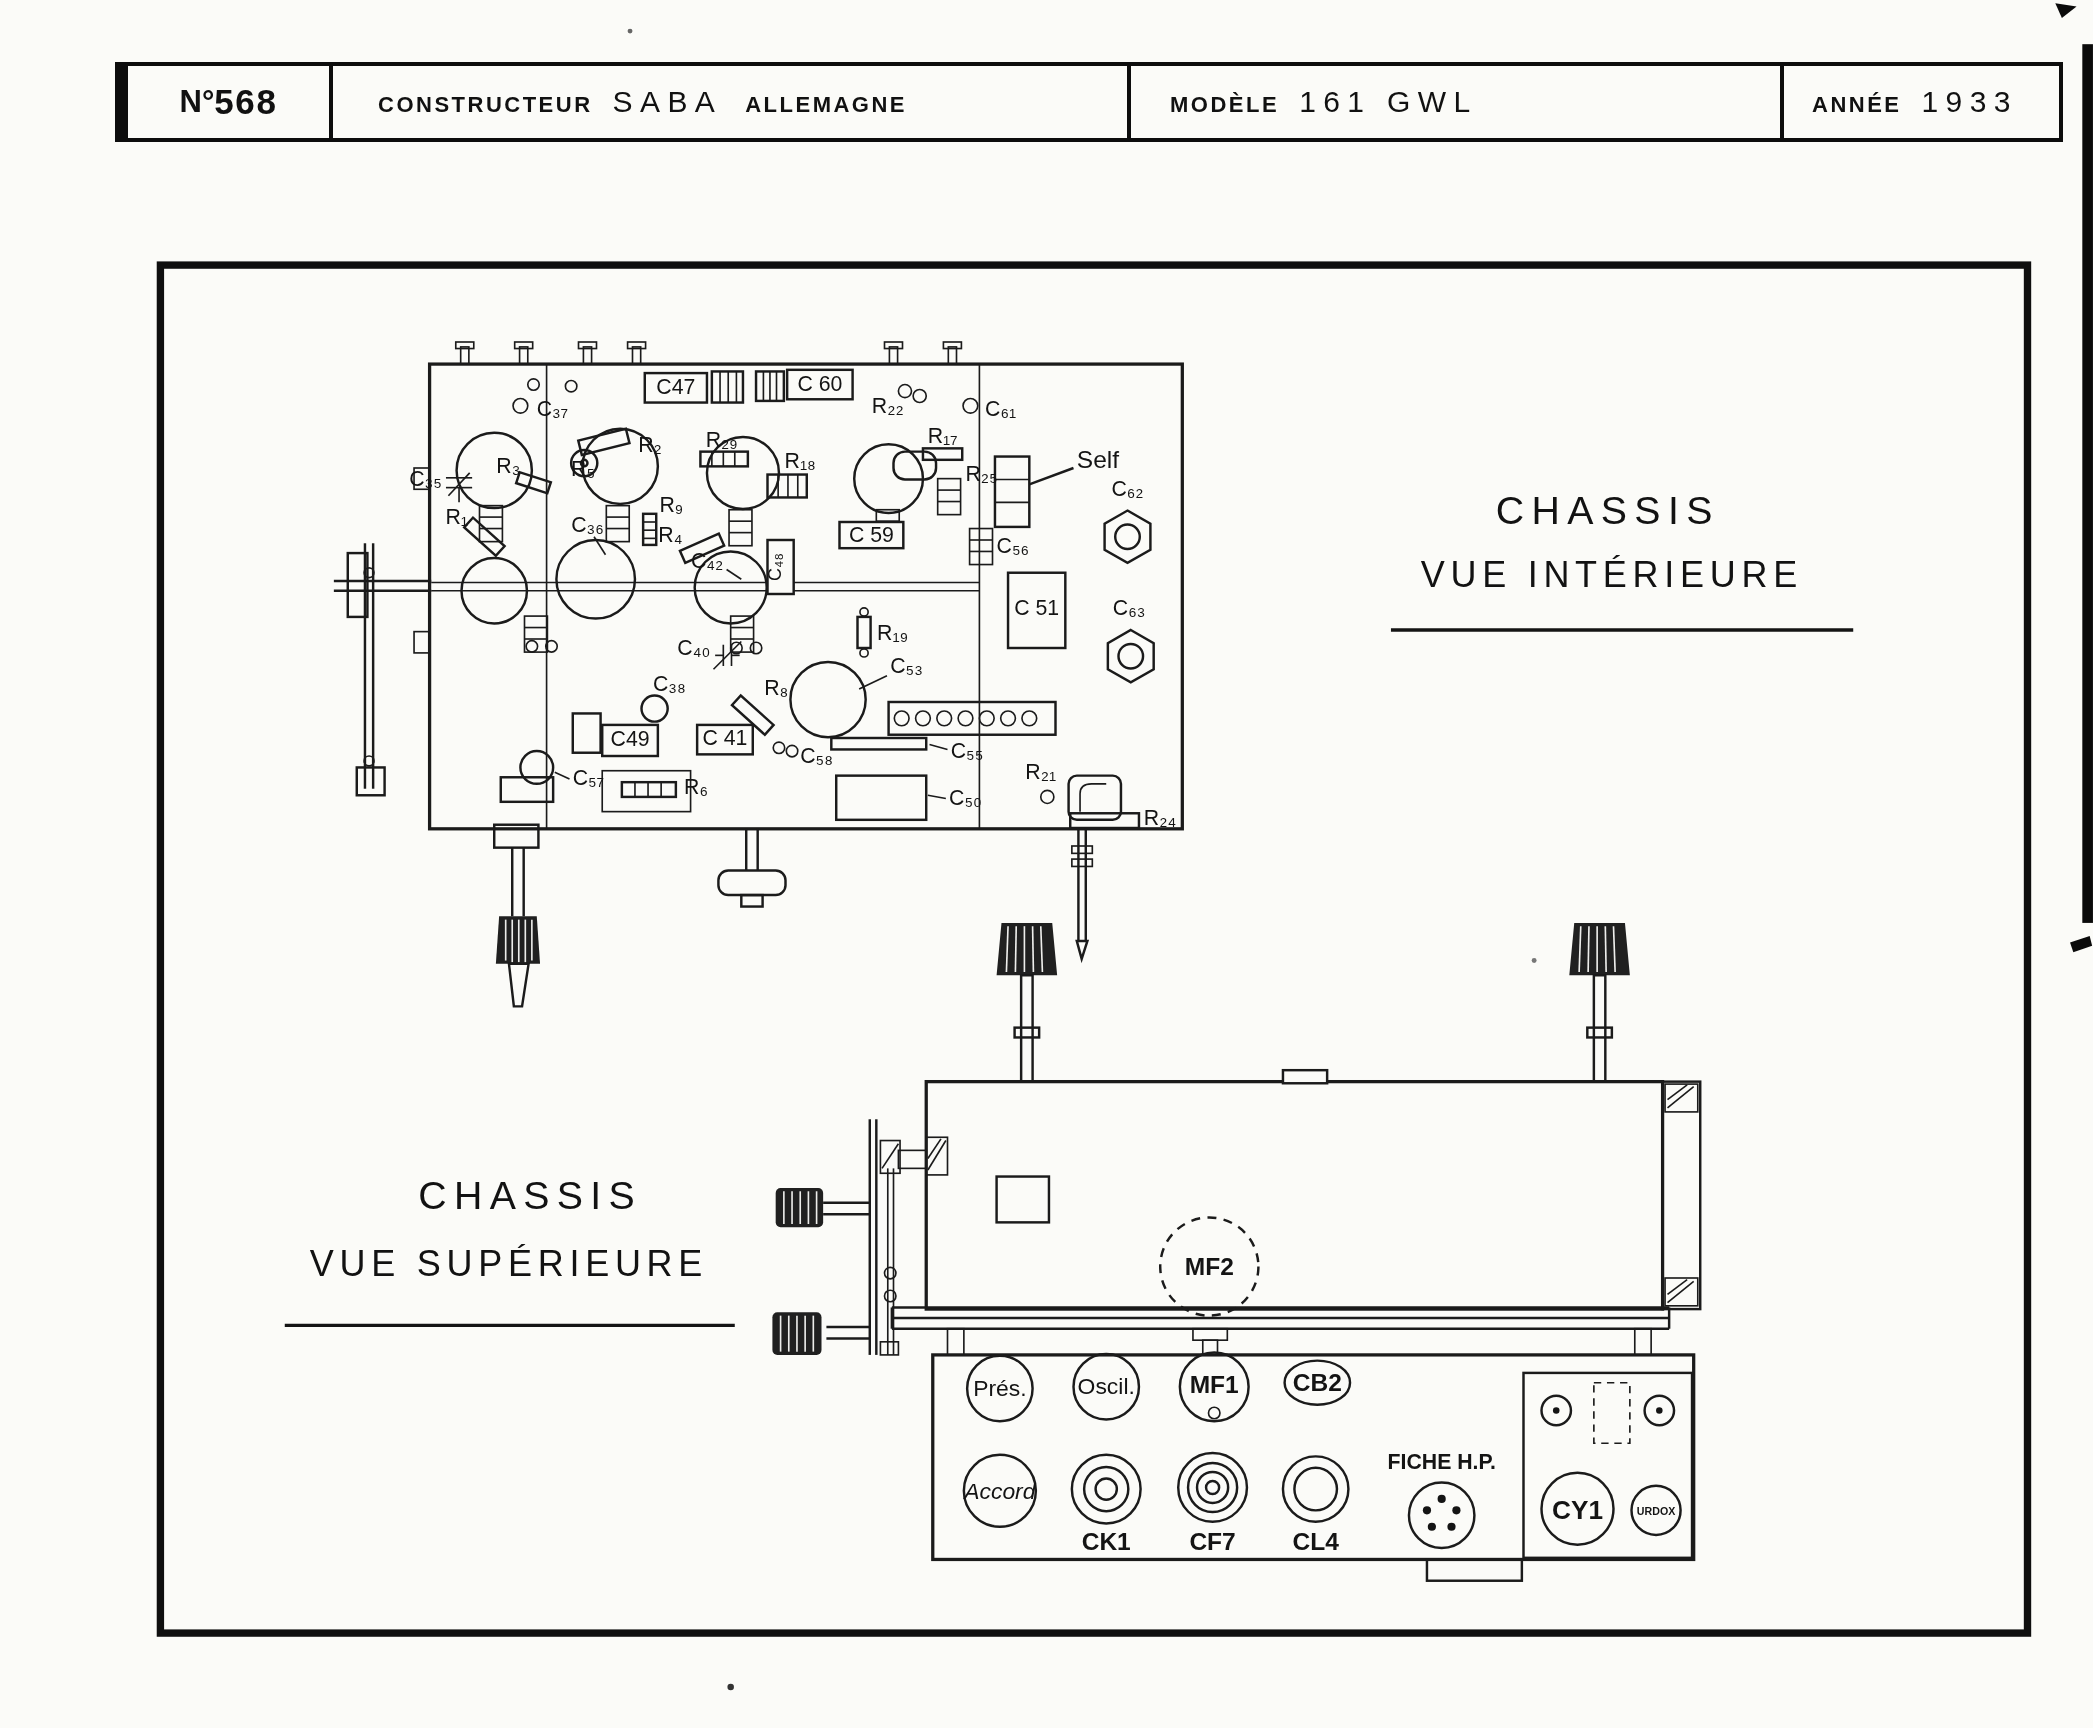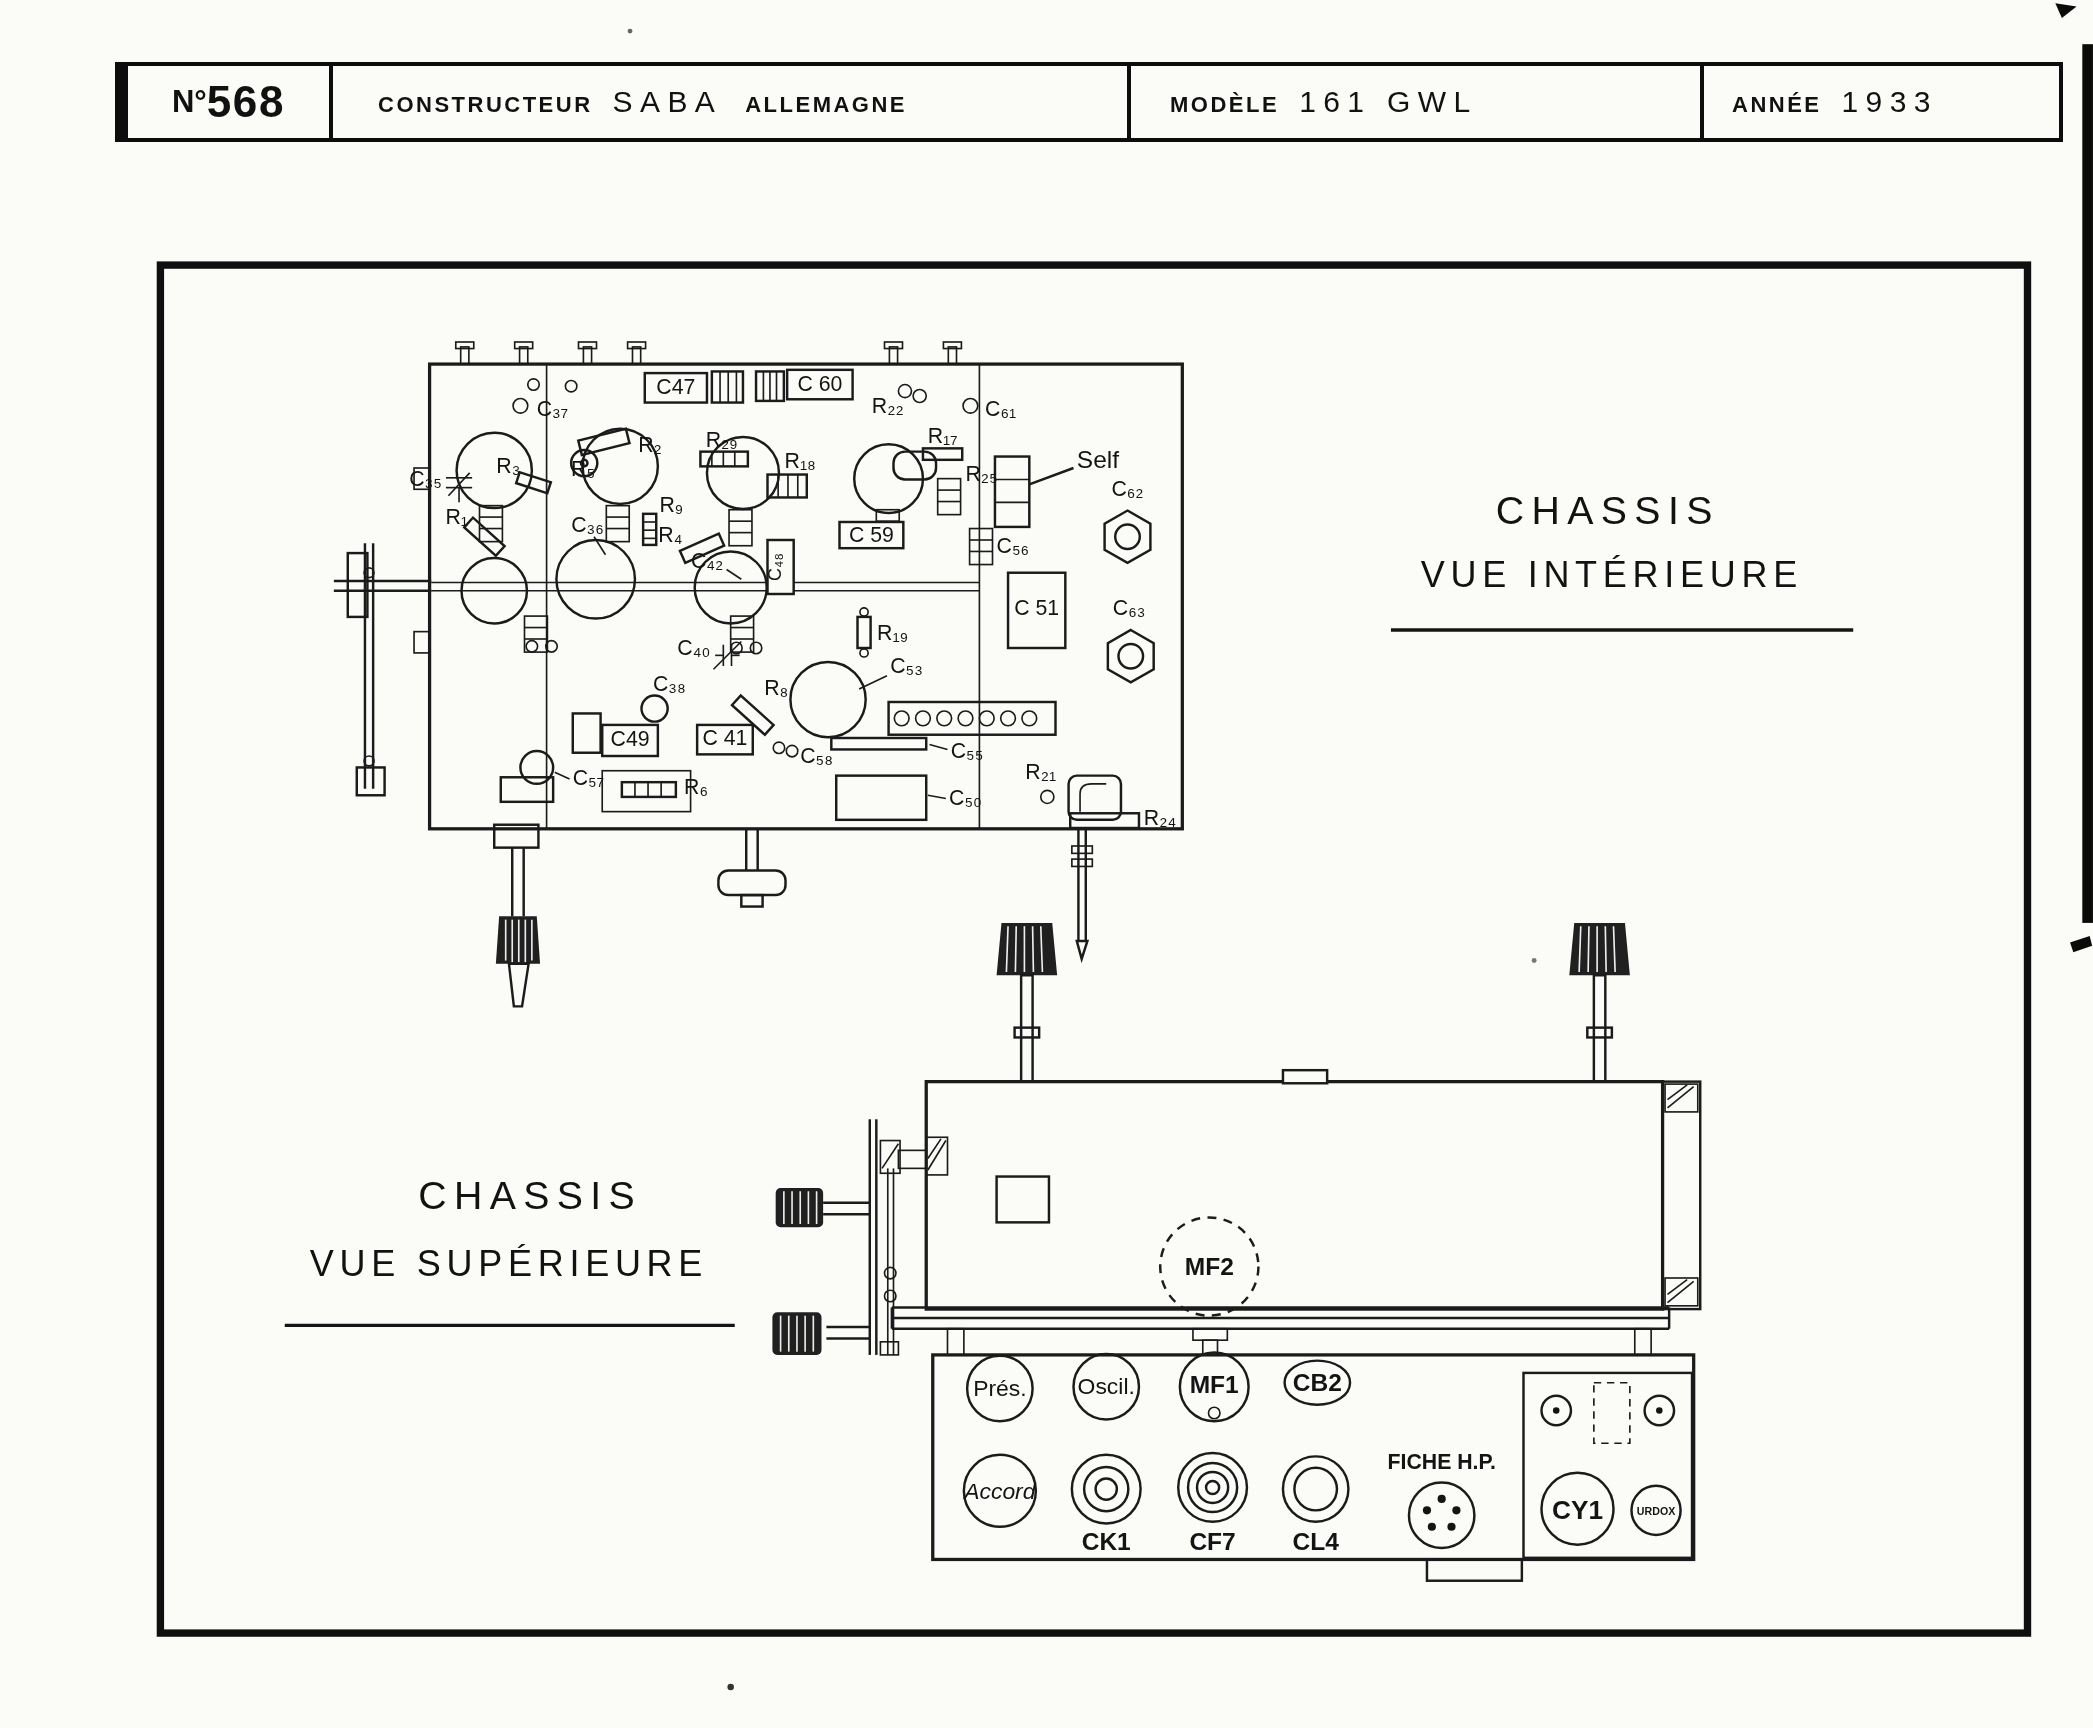--- a/index.html
+++ b/index.html
@@ -5,26 +5,26 @@
   html,body{margin:0;padding:0;background:#ededea;}
   .page{position:relative;width:2093px;height:1728px;background:#fbfbf8;overflow:hidden;
         font-family:"Liberation Sans","DejaVu Sans",sans-serif;color:#111;}
   
   .header{position:absolute;left:115px;top:62px;width:1948px;height:80px;display:flex;
           border:4.1px solid #0d0d0d;border-left-width:13px;background:#fbfbf8;box-sizing:border-box;z-index:2;}
   .hcell{display:flex;align-items:center;height:100%;box-sizing:border-box;border-right:4.1px solid #0d0d0d;}
   .hcell:last-child{border-right:none;}
   .cell-number{width:205px;justify-content:center;}
   .cell-constructor{width:798px;padding-left:45px;}
-  .cell-model{width:573px;padding-left:39px;}
+  .cell-model{width:653px;padding-left:39px;}
   .cell-year{flex:1;padding-left:28px;}
   .h-small{font-size:22px;font-weight:bold;letter-spacing:2.5px;transform:translateY(2.5px);}
   .h-big{font-size:30px;font-weight:normal;letter-spacing:7.4px;margin-left:20px;white-space:nowrap;}
   .h-no{font-size:31px;font-weight:bold;}
-  .h-no-val{font-size:44px;font-weight:bold;margin-left:0;letter-spacing:1.6px;}
+  .h-no-val{font-size:35px;font-weight:bold;margin-left:0;letter-spacing:1.6px;}
   
   .diagram{position:absolute;left:0;top:0;width:2093px;height:1728px;}
   .lbl{font-family:"Liberation Sans","DejaVu Sans",sans-serif;font-size:26px;fill:#141414;stroke:none;}
   .mid{text-anchor:middle;}
   .end{text-anchor:end;}
   .ttl{font-size:48px;letter-spacing:9px;fill:#121212;stroke:none;}
   .ttl2{font-size:44px;letter-spacing:7px;}
   .pnl{font-size:28px;text-anchor:middle;stroke:none;fill:#141414;}
   .pnlb{font-size:30px;font-weight:bold;}
   .scr{font-style:italic;}

